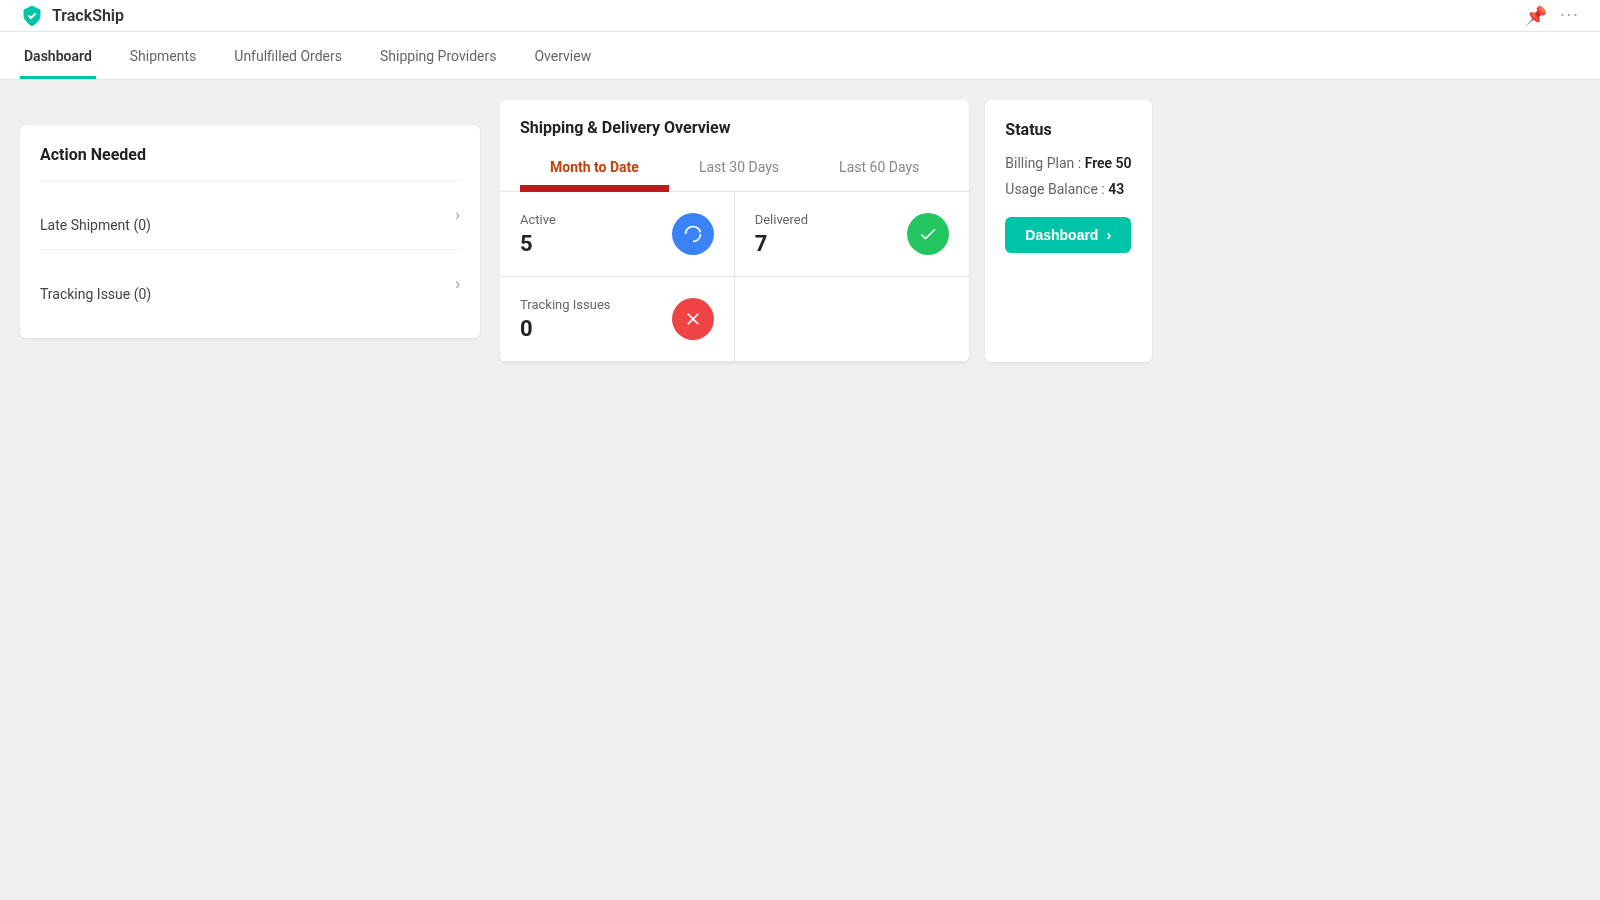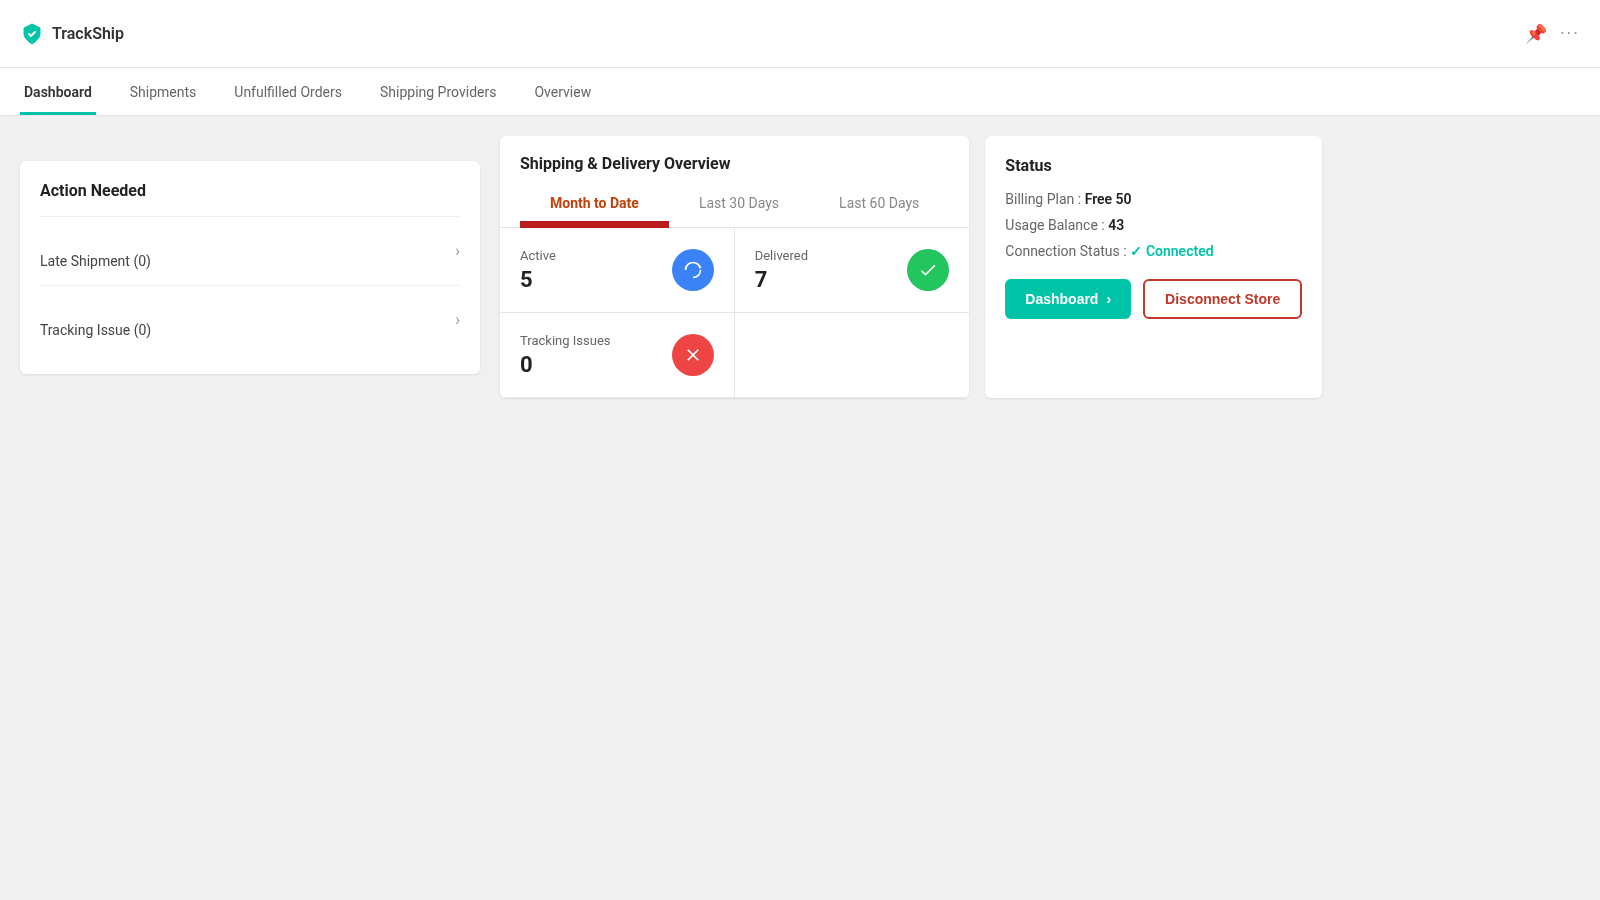--- a/index.html
+++ b/index.html
@@ -7,21 +7,21 @@
       font-family: -apple-system, BlinkMacSystemFont, 'Segoe UI', Roboto, sans-serif;
       background: #f0f0f0;
       min-height: 900px;
       font-size: 14px;
       color: #333;
     }
 
     
     .header {
       background: #fff;
-      height: 68px;
+      height: 32px;
       display: flex;
       align-items: center;
       justify-content: space-between;
       padding: 0 20px;
       border-bottom: 1px solid #e5e5e5;
     }
     .logo {
       display: flex;
       align-items: center;
       gap: 8px;
@@ -363,27 +363,23 @@
 
     <div class="status-panel">
       <h3>Status</h3>
 
       <div class="status-row">
         <span class="label">Billing Plan : </span><span class="value">Free 50</span>
       </div>
       <div class="status-row">
         <span class="label">Usage Balance : </span><span class="value">43</span>
       </div>
-      <div class="status-row">
-        <span class="label">Connection Status : </span><span class="status-connected"><span class="check-icon">✓</span><span>Connected</span></span>
-      </div>
 
       <div class="status-buttons">
         <button class="btn-dashboard">
           <span>Dashboard</span>
           <span>›</span>
         </button>
-        <button class="btn-disconnect">Disconnect Store</button>
       </div>
     </div>
 
   </div>
 </div>
 
 </body></html>

